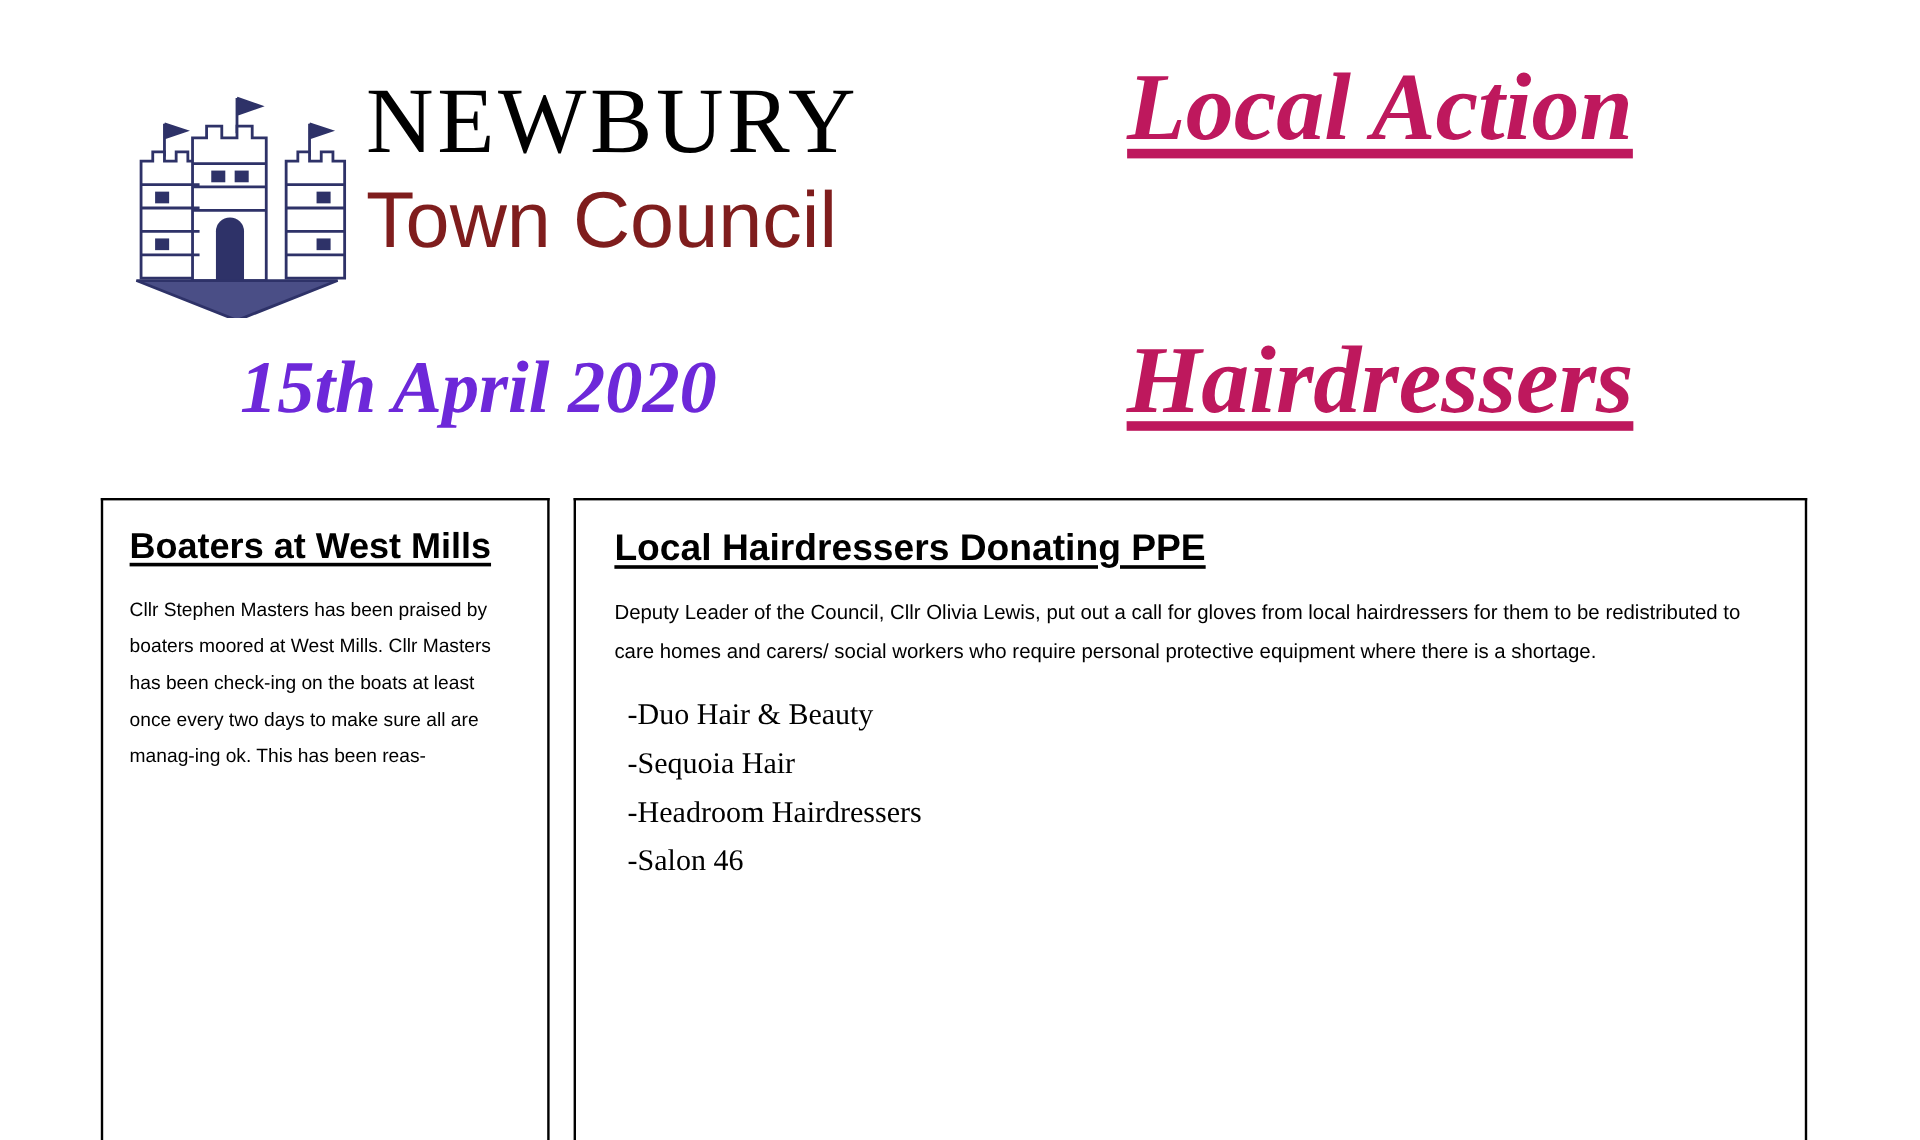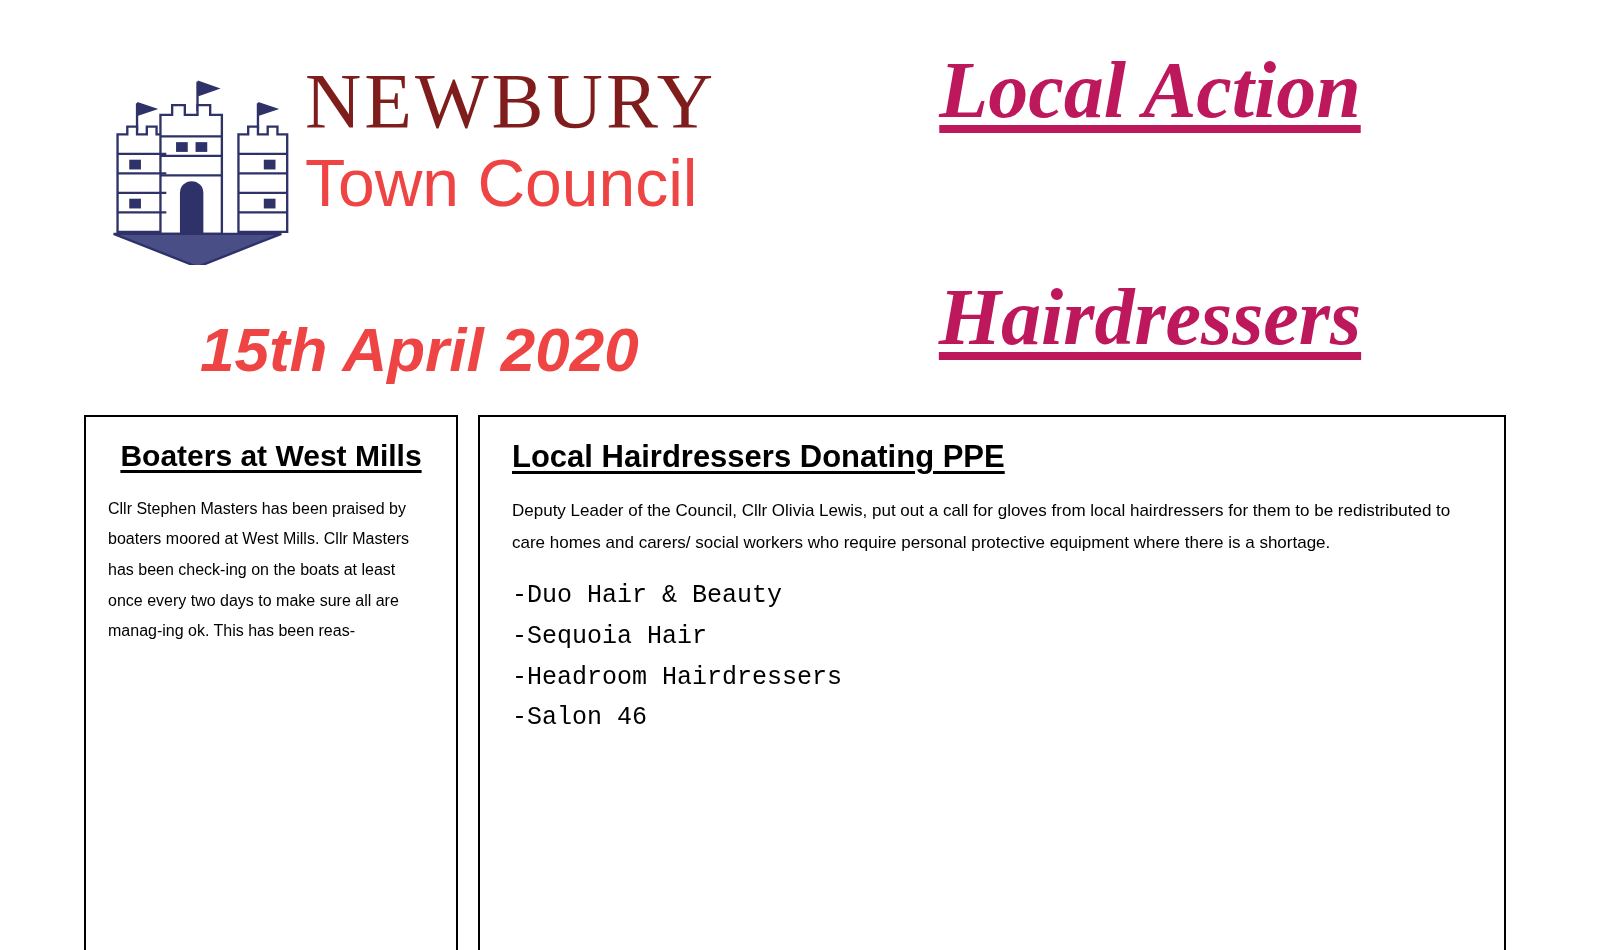--- a/index.html
+++ b/index.html
@@ -47,42 +47,42 @@
   .wordmark {
     position: absolute;
     left: 205px;
     top: 0px;
     width: 520px;
   }
   .wordmark .line1 {
     font-family: "Liberation Serif", serif;
     font-size: 78px;
     letter-spacing: 3px;
+    color: #000000;
+    line-height: 1.05;
+    white-space: nowrap;
+  }
+  .wordmark .line2 {
+    font-family: "Liberation Sans", sans-serif;
+    font-size: 66px;
     color: #7f1d1d;
-    line-height: 1.05;
-    white-space: nowrap;
-  }
-  .wordmark .line2 {
-    font-family: "Liberation Sans", sans-serif;
-    font-size: 66px;
-    color: #ef4444;
     line-height: 1.15;
     white-space: nowrap;
     margin-top: 4px;
   }
 
   .date-line {
     position: absolute;
     left: 200px;
-    top: 314px;
-    font-family: Liberation Sans, sans-serif;
+    top: 288px;
+    font-family: Liberation Serif, serif;
     font-style: italic;
     font-weight: bold;
     font-size: 62px;
-    color: #ef4444;
+    color: #6d28d9;
     white-space: nowrap;
   }
 
   .masthead {
     position: absolute;
     right: 130px;
     top: 34px;
     width: 640px;
     text-align: center;
     font-family: "Liberation Serif", serif;
@@ -137,40 +137,39 @@
     font-family: "Liberation Sans", sans-serif;
     font-weight: bold;
     font-size: 31px;
     line-height: 1.42;
     text-decoration: underline;
     text-underline-offset: 4px;
     margin: 0 0 16px 0;
   }
   .col-left .story-title {
     font-size: 30px;
-    text-align: center;
   }
 
   .body-text {
     font-family: "Liberation Sans", sans-serif;
     font-size: 17px;
     line-height: 1.86;
     margin: 0 0 18px 0;
     text-align: left;
   }
   .col-left .body-text {
     font-size: 16px;
     line-height: 1.92;
   }
 
   .list-block {
-    font-family: Liberation Mono, monospace;
+    font-family: Liberation Serif, serif;
     font-size: 25px;
     line-height: 1.63;
-    margin: 0;
+    margin: 11px;
   }
   .list-block div {
     white-space: nowrap;
   }
 </style>
 </head>
 <body>
 
 <div class="page">
 

